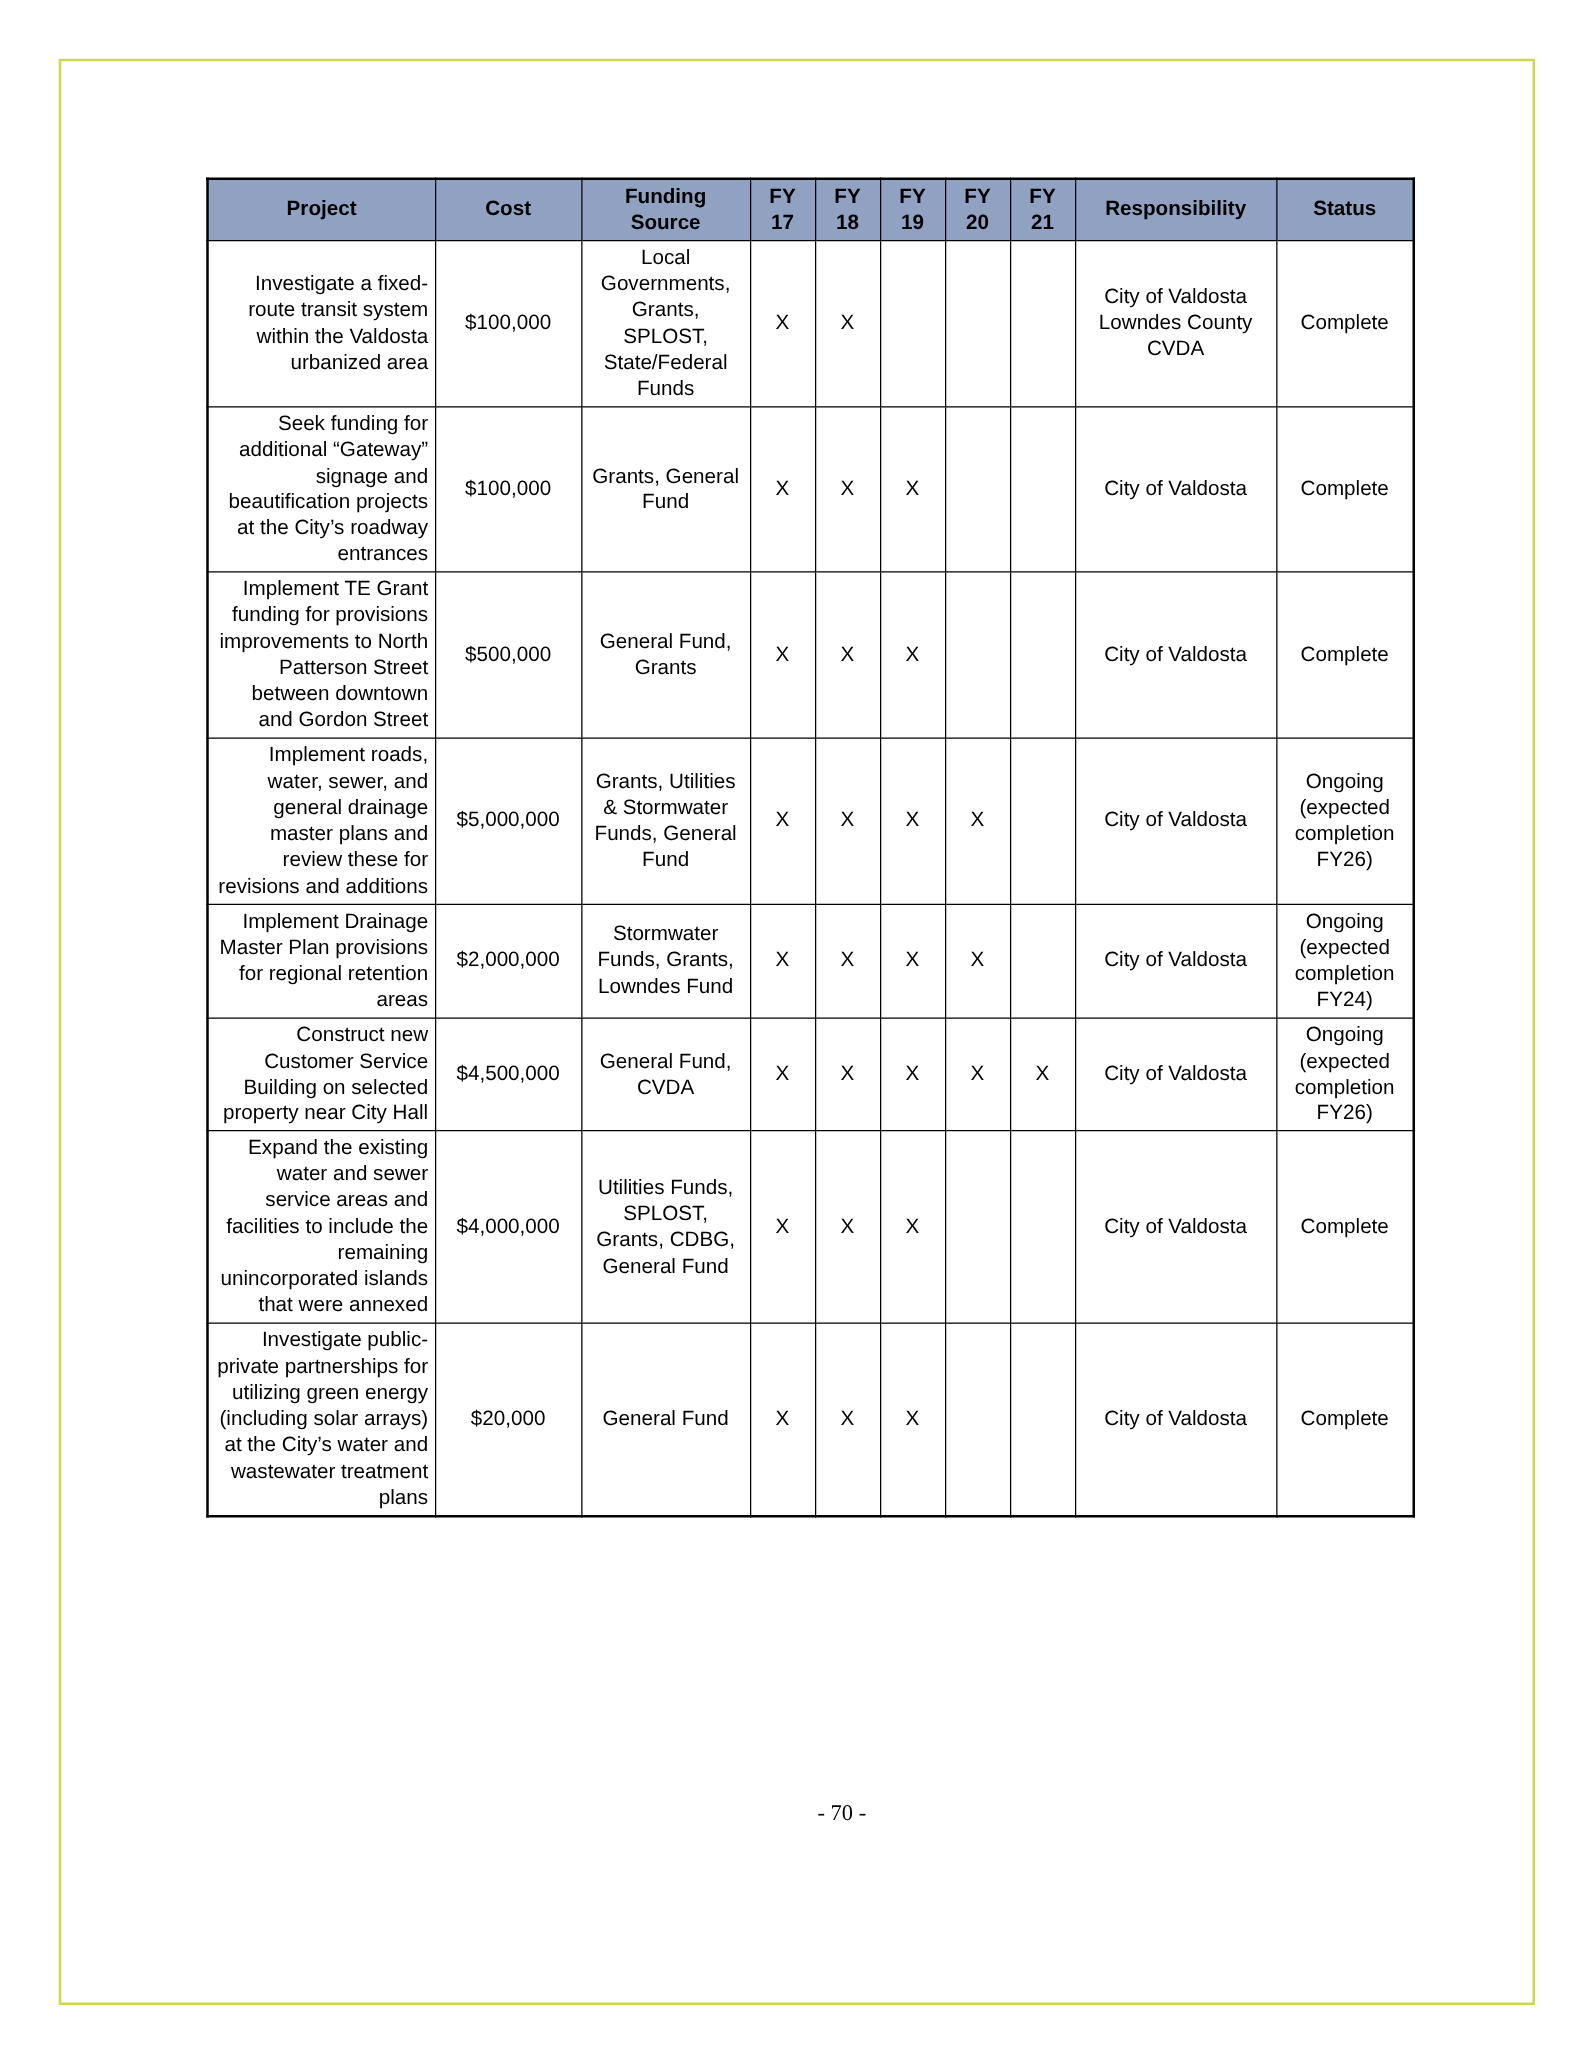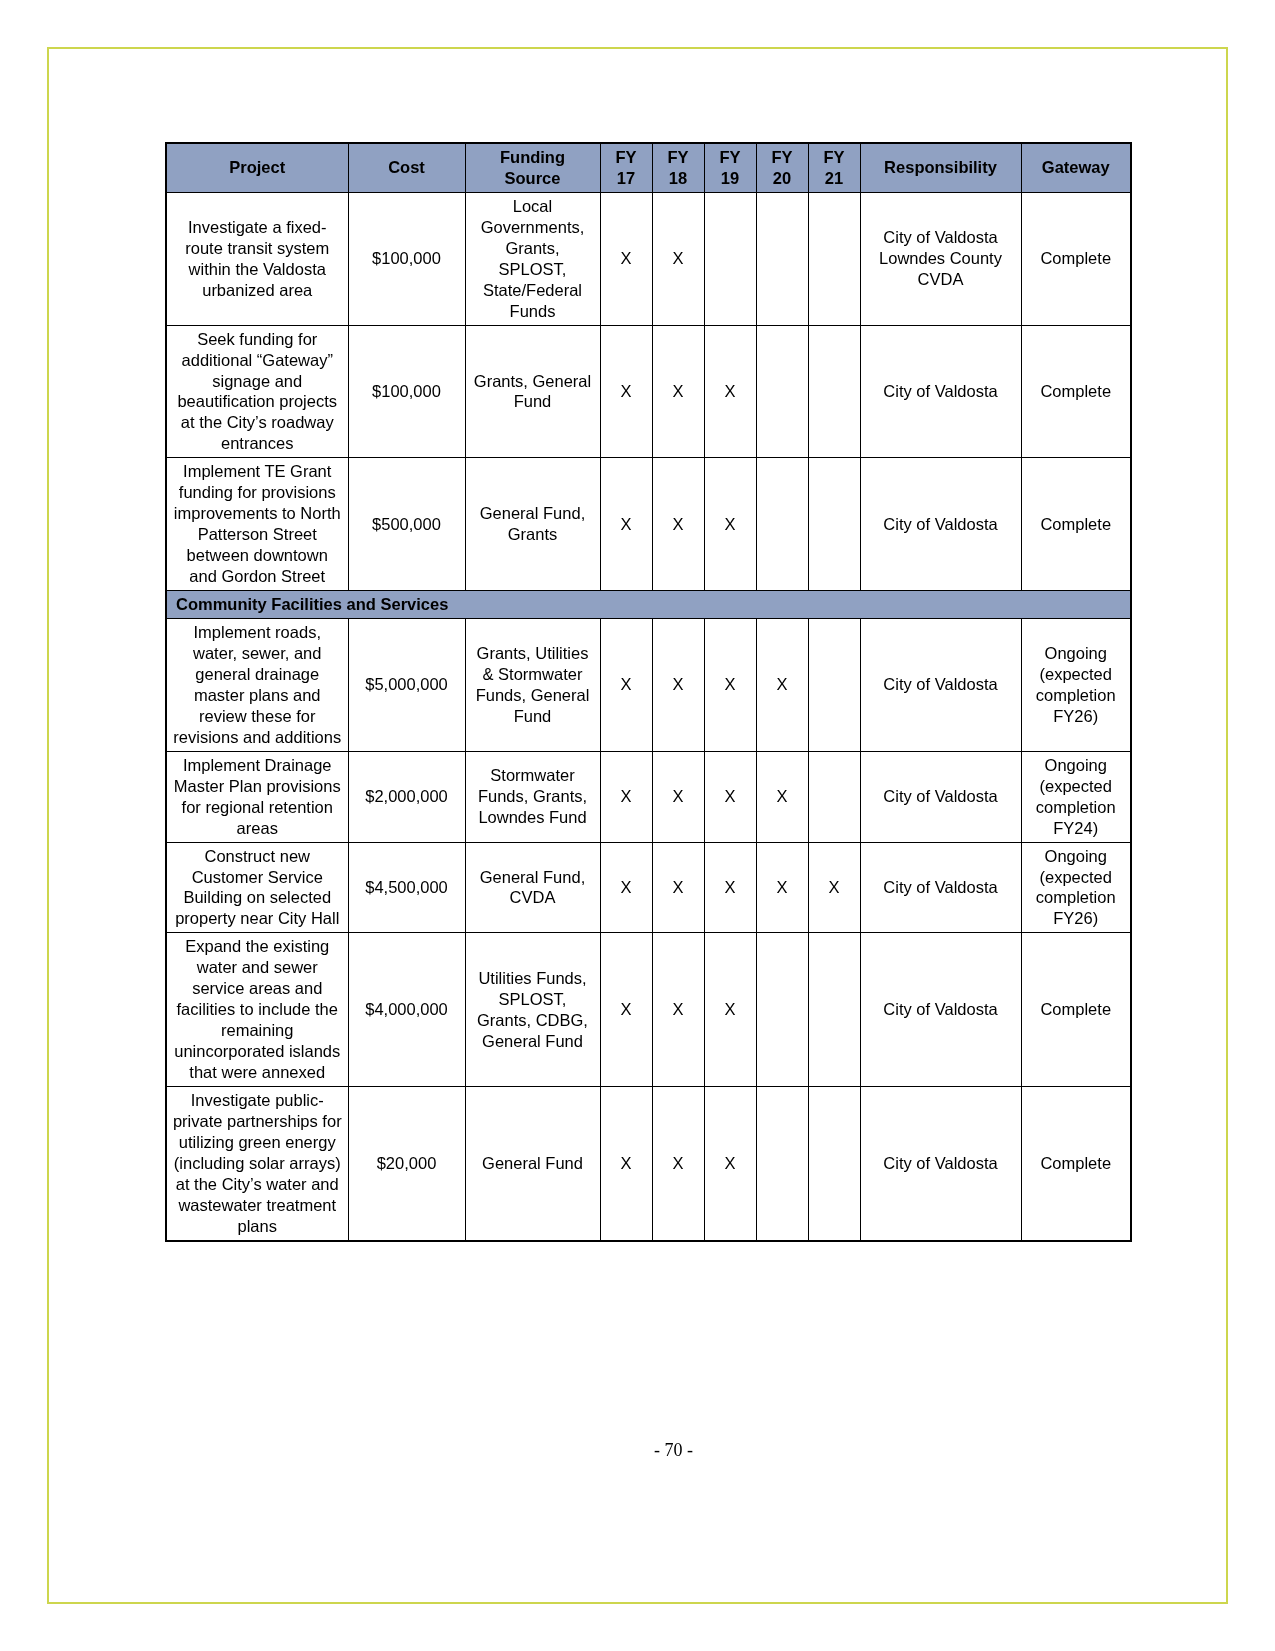--- a/index.html
+++ b/index.html
@@ -63,21 +63,21 @@
     border: 1px solid #000;
   }
   col.c-project  { width: 182px; }
   col.c-cost     { width: 117px; }
   col.c-funding  { width: 135px; }
   col.c-fy       { width: 52px; }
   col.c-resp     { width: 161px; }
   col.c-status   { width: 110px; }
 
   td.cell-project {
-    text-align: center;
+    text-align: right;
     vertical-align: middle;
     padding-left: 9px;
     padding-right: 4px;
   }
   td.cell-cost, td.cell-funding, td.cell-fy,
   td.cell-resp, td.cell-status {
     text-align: center;
   }
   td.cell-fy { font-size: 16.5px; }
   tr.section-row td {
@@ -125,21 +125,21 @@
           <tr>
             <th>Project</th>
             <th>Cost</th>
             <th><span>Funding</span><br><span>Source</span></th>
             <th>FY<br>17</th>
             <th>FY<br>18</th>
             <th>FY<br>19</th>
             <th>FY<br>20</th>
             <th>FY<br>21</th>
             <th>Responsibility</th>
-            <th>Gateway</th>
+            <th>Status</th>
           </tr>
         </thead>
         <tbody id="table-body">
             <tr>
               <td class="cell-project">Investigate a fixed-route transit system within the Valdosta urbanized area</td>
               <td class="cell-cost">$100,000</td>
               <td class="cell-funding">Local Governments, Grants, SPLOST, State/Federal Funds</td>
               <td class="cell-fy">X</td>
               <td class="cell-fy">X</td>
               <td class="cell-fy"></td>
@@ -165,23 +165,20 @@
               <td class="cell-cost">$500,000</td>
               <td class="cell-funding">General Fund, Grants</td>
               <td class="cell-fy">X</td>
               <td class="cell-fy">X</td>
               <td class="cell-fy">X</td>
               <td class="cell-fy"></td>
               <td class="cell-fy"></td>
               <td class="cell-resp">City of Valdosta</td>
               <td class="cell-status">Complete</td>
             </tr>
-            <tr class="section-row">
-              <td colspan="10">Community Facilities and Services</td>
-            </tr>
             <tr>
               <td class="cell-project">Implement roads, water, sewer, and general drainage master plans and review these for revisions and additions</td>
               <td class="cell-cost">$5,000,000</td>
               <td class="cell-funding">Grants, Utilities &amp; Stormwater Funds, General Fund</td>
               <td class="cell-fy">X</td>
               <td class="cell-fy">X</td>
               <td class="cell-fy">X</td>
               <td class="cell-fy">X</td>
               <td class="cell-fy"></td>
               <td class="cell-resp">City of Valdosta</td>

